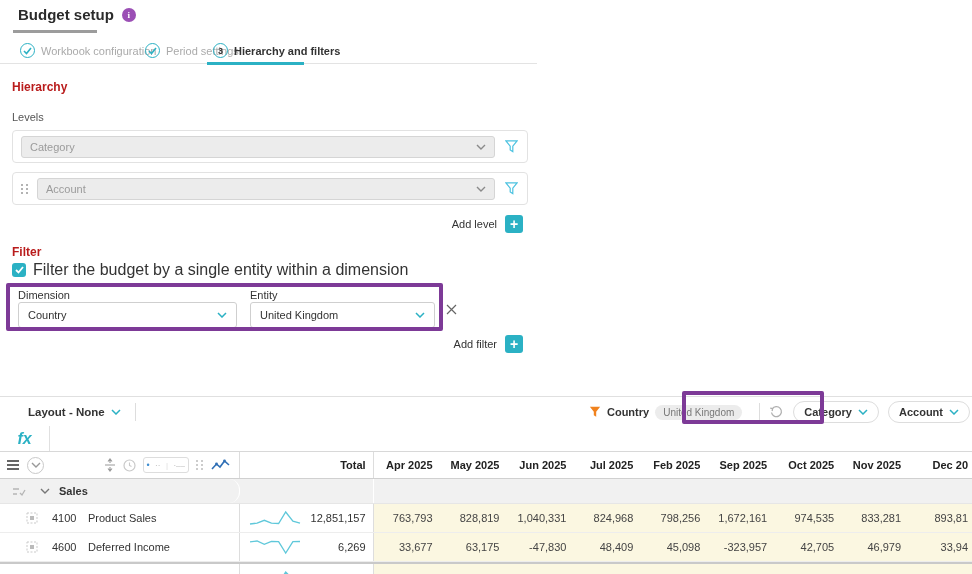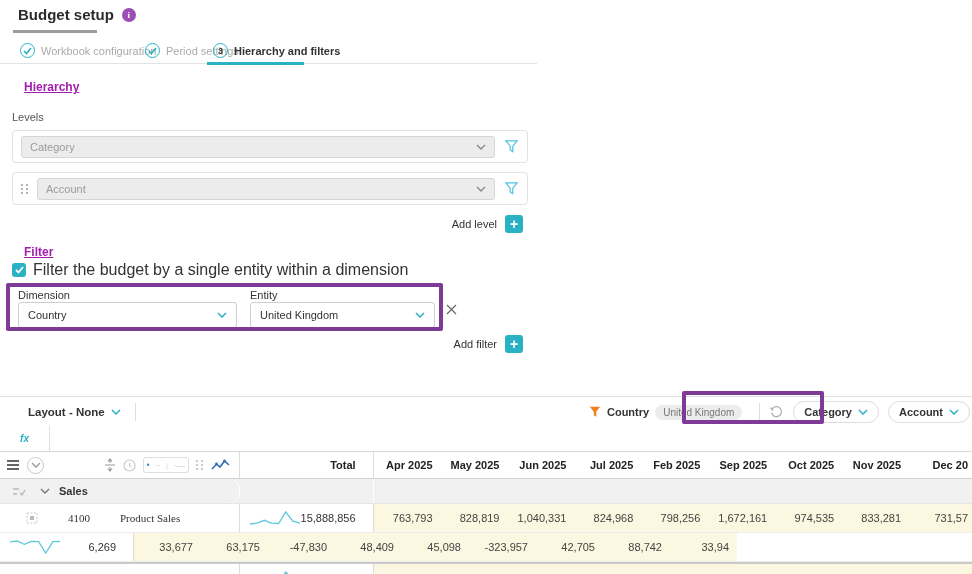--- a/index.html
+++ b/index.html
@@ -18,21 +18,21 @@
   .steps { position:absolute; left:0; top:40px; width:537px; height:24px; border-bottom:1px solid #e3e3e3; }
   .step { position:absolute; display:flex; align-items:center; gap:6px; top:3px; }
   .step .check-circle { width:15px; height:15px; border-radius:50%; border:1.5px solid var(--teal,#2bb1c4);
         display:flex; align-items:center; justify-content:center; }
   .step .num-circle { width:15px; height:15px; border-radius:50%; border:1.5px solid var(--teal,#2bb1c4);
         display:flex; align-items:center; justify-content:center; font-size:9px; font-weight:bold; color:#333; }
   .step .lbl { font-size:11px; color:#aaa; }
   .step.active .lbl { color:#333; font-weight:bold; }
   .step-indicator { position:absolute; left:207px; top:62px; width:97px; height:3px; background:var(--teal,#2bb1c4); }
 
-  .h-heading { position:absolute; left:24px; font-size:12px; font-weight:bold; color:#a21caf;text-decoration:underline; }
+  .h-heading { position:absolute; left:12px; font-size:12px; font-weight:bold; color:#b91c1c; }
   .h-sub { position:absolute; left:12px; font-size:11px; color:#555; }
 
   .level-card { position:absolute; left:12px; width:516px; height:33px; border:1px solid #e2e2e2; border-radius:4px;
                 background:#fff; display:flex; align-items:center; padding:0 8px; gap:8px; }
   .drag-handle { display:grid; grid-template-columns:3px 3px; gap:2px; }
   .drag-handle i { width:2px; height:2px; background:#9a9a9a; border-radius:50%; }
   .dis-select { flex:1; height:22px; background:#ececec; border:1px solid #d5d5d5; border-radius:3px;
                 display:flex; align-items:center; padding:0 8px; font-size:11px; color:#9b9b9b; }
   .dis-select .sp { flex:1; }
   .chev { width:10px; height:6px; }
@@ -62,28 +62,28 @@
   .tb-sep { width:1px; height:18px; background:#ddd; margin-left:14px; }
   .tb-right { position:absolute; right:2px; top:0; height:28px; display:flex; align-items:center; gap:9px; }
   .filter-chip { display:flex; align-items:center; gap:6px; padding:0 6px; }
   .filter-chip .dim { font-size:11px; font-weight:bold; color:#333; }
   .chip-pill { background:#ececec; border-radius:9px; padding:2px 8px; font-size:10px; color:#777; }
   .pill-dd { border:1px solid #ddd; border-radius:14px; height:22px; display:flex; align-items:center; gap:6px;
              padding:0 10px; font-size:11px; font-weight:bold; color:#333; }
 
   .fx-row { position:absolute; left:0; top:29px; width:972px; height:26px; border-bottom:1px solid #d8d8d8; display:flex; }
   .fx-cell { width:50px; border-right:1px solid #e0e0e0; display:flex; align-items:center; justify-content:center;
-             color:var(--teal,#2bb1c4); font-size:10px; font-weight:bold; font-style:italic; }
+             color:var(--teal,#2bb1c4); font-size:16px; font-weight:bold; font-style:italic; }
   .fx-input { flex:1; }
 
   .tbl { position:absolute; left:0; top:55px; width:976px; }
   .trow { display:flex; width:976px; }
   .c-name { width:240px; border-right:1px solid #ddd; display:flex; align-items:center; }
   .c-total { width:134px; border-right:1px solid #ddd; display:flex; align-items:center; position:relative;
-             justify-content:flex-end; padding-right:17px; }
+             justify-content:flex-end; padding-right:7px; }
   .c-month { width:67px; display:flex; align-items:center; justify-content:flex-end; padding-right:8px; }
 
   .thead { height:27px; border-bottom:1px solid #d0d0d0; }
   .thead .c-total, .thead .c-month { font-size:11px; font-weight:bold; color:#222; }
   .hdr-left { display:flex; align-items:center; gap:8px; padding-left:7px; }
   .hdr-icons { margin-left:auto; display:flex; align-items:center; gap:7px; padding-right:8px; }
   .circle-chev { width:17px; height:17px; border-radius:50%; border:1px solid #c9c9c9; display:flex; align-items:center; justify-content:center; color:#999; }
   .hamburger { display:flex; flex-direction:column; gap:2px; }
   .hamburger i { width:12px; height:2px; background:#666; }
   .precision { width:46px; height:16px; border:1px solid #ddd; border-radius:3px; display:flex; align-items:center;
@@ -92,21 +92,21 @@
   .grip { display:grid; grid-template-columns:3px 3px; gap:2px; }
   .grip i { width:2px; height:2px; background:#bbb; border-radius:50%; }
 
   .group-row { height:25px; background:#f1f1f1; border-bottom:1px solid #e6e6e6; }
   .group-row .c-name { border-right:1px solid #fff;border-radius:11px; }
   .group-row .c-total { border-right:1px solid #fff; }
   .group-row .g-label { font-size:11px; font-weight:bold; color:#333; margin-left:5px; }
   .group-row .c-name { padding-left:12px; gap:4px; }
 
   .data-row { height:29px; border-bottom:1px solid #ededed; }
-  .data-row .c-name { padding-left:26px; gap:16px;font-family:Liberation Serif, serif; }
+  .data-row .c-name { padding-left:26px; gap:0; }
   .acct-code { font-size:11px; color:#333; margin-left:14px; width:36px; }
   .acct-name { font-size:11px; color:#333; }
   .cell-num { font-size:11px; color:#444; }
   .c-month.data { background:var(--cell_yellow,#fbf7e1); height:100%; }
   .spark { position:absolute; left:8px; top:6px; }
   .total-num { font-size:11px; color:#333; }
 
   .total-row { height:29px; border-top:2px solid #c9c9c9; }
   .total-row .acct-name, .total-row .cell-num, .total-row .total-num { font-weight:bold; color:#222; }
   .total-row .c-name { padding-left:50px; }
@@ -374,21 +374,21 @@
             <rect x="1" y="1" width="10" height="10" fill="none" stroke="#c9c9c9" stroke-width="1" stroke-dasharray="2,1.5"></rect>
             <rect x="4" y="4" width="4" height="4" fill="#bbb"></rect>
           </svg>
           <span class="acct-code">4100</span>
           <span class="acct-name">Product Sales</span>
         </div>
         <div class="c-total">
           <svg class="spark" width="56" height="18" viewBox="0 0 56 18">
             <polyline fill="none" stroke="#5fc8da" stroke-width="1.3" points="2.0,14.0 9.1,13.1 16.3,10.3 23.4,13.2 30.6,13.5 37.7,2.0 44.9,11.2 52.0,13.1"></polyline>
           </svg>
-          <span class="total-num">15,888,856</span>
+          <span class="total-num">12,851,157</span>
         </div>
         <div class="c-month data">
             <span class="cell-num">763,793</span>
           </div>
         <div class="c-month data">
             <span class="cell-num">828,819</span>
           </div>
         <div class="c-month data">
             <span class="cell-num">1,040,331</span>
           </div>
@@ -401,25 +401,33 @@
         <div class="c-month data">
             <span class="cell-num">1,672,161</span>
           </div>
         <div class="c-month data">
             <span class="cell-num">974,535</span>
           </div>
         <div class="c-month data">
             <span class="cell-num">833,281</span>
           </div>
         <div class="c-month data">
-            <span class="cell-num">731,57</span>
+            <span class="cell-num">893,81</span>
           </div>
       </div>
 
       <div class="trow data-row">
+        <div class="c-name">
+          <svg width="12" height="12" viewBox="0 0 12 12">
+            <rect x="1" y="1" width="10" height="10" fill="none" stroke="#c9c9c9" stroke-width="1" stroke-dasharray="2,1.5"></rect>
+            <rect x="4" y="4" width="4" height="4" fill="#bbb"></rect>
+          </svg>
+          <span class="acct-code">4600</span>
+          <span class="acct-name">Deferred Income</span>
+        </div>
         <div class="c-total">
           <svg class="spark" width="56" height="18" viewBox="0 0 56 18">
             <polyline fill="none" stroke="#5fc8da" stroke-width="1.3" points="2.0,2.9 9.1,2.0 16.3,5.4 23.4,2.5 30.6,2.6 37.7,14.0 44.9,2.6 52.0,2.5"></polyline>
           </svg>
           <span class="total-num">6,269</span>
         </div>
         <div class="c-month data">
             <span class="cell-num">33,677</span>
           </div>
         <div class="c-month data">
@@ -434,21 +442,21 @@
         <div class="c-month data">
             <span class="cell-num">45,098</span>
           </div>
         <div class="c-month data">
             <span class="cell-num">-323,957</span>
           </div>
         <div class="c-month data">
             <span class="cell-num">42,705</span>
           </div>
         <div class="c-month data">
-            <span class="cell-num">88,742</span>
+            <span class="cell-num">46,979</span>
           </div>
         <div class="c-month data">
             <span class="cell-num">33,94</span>
           </div>
       </div>
 
       <div class="trow total-row">
         <div class="c-name">
           <span class="acct-name">Total Sales</span>
         </div>

